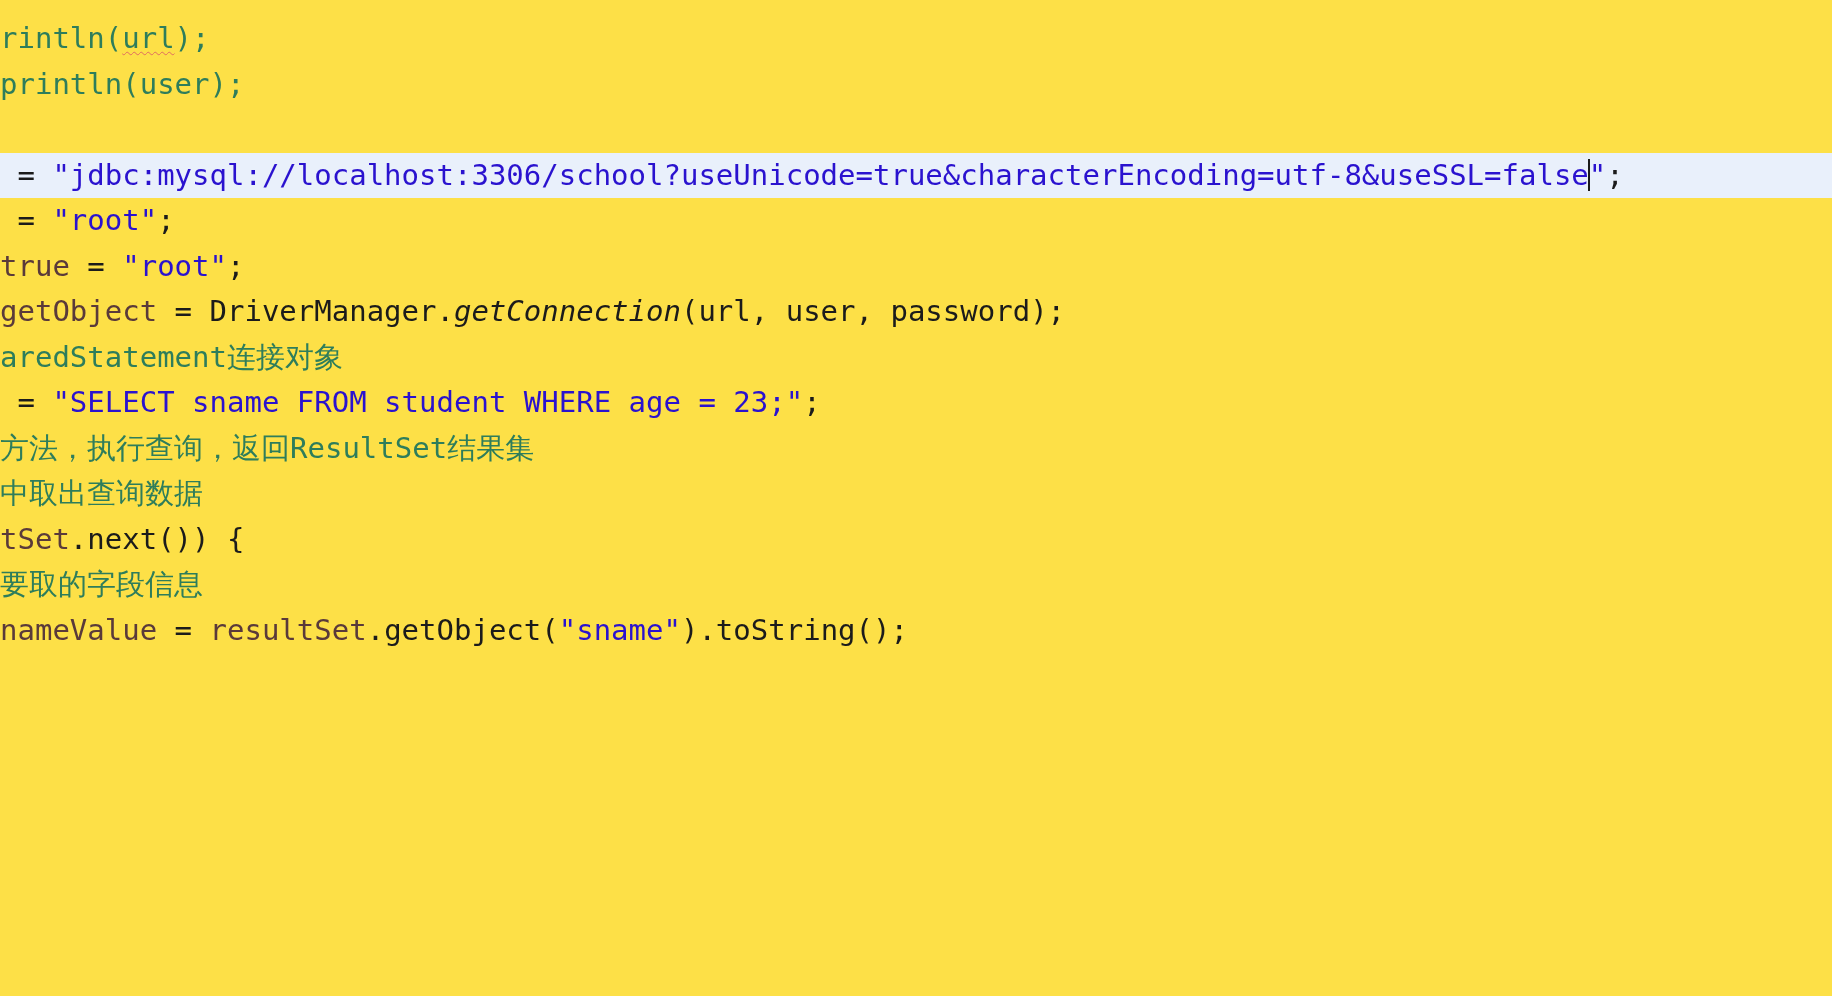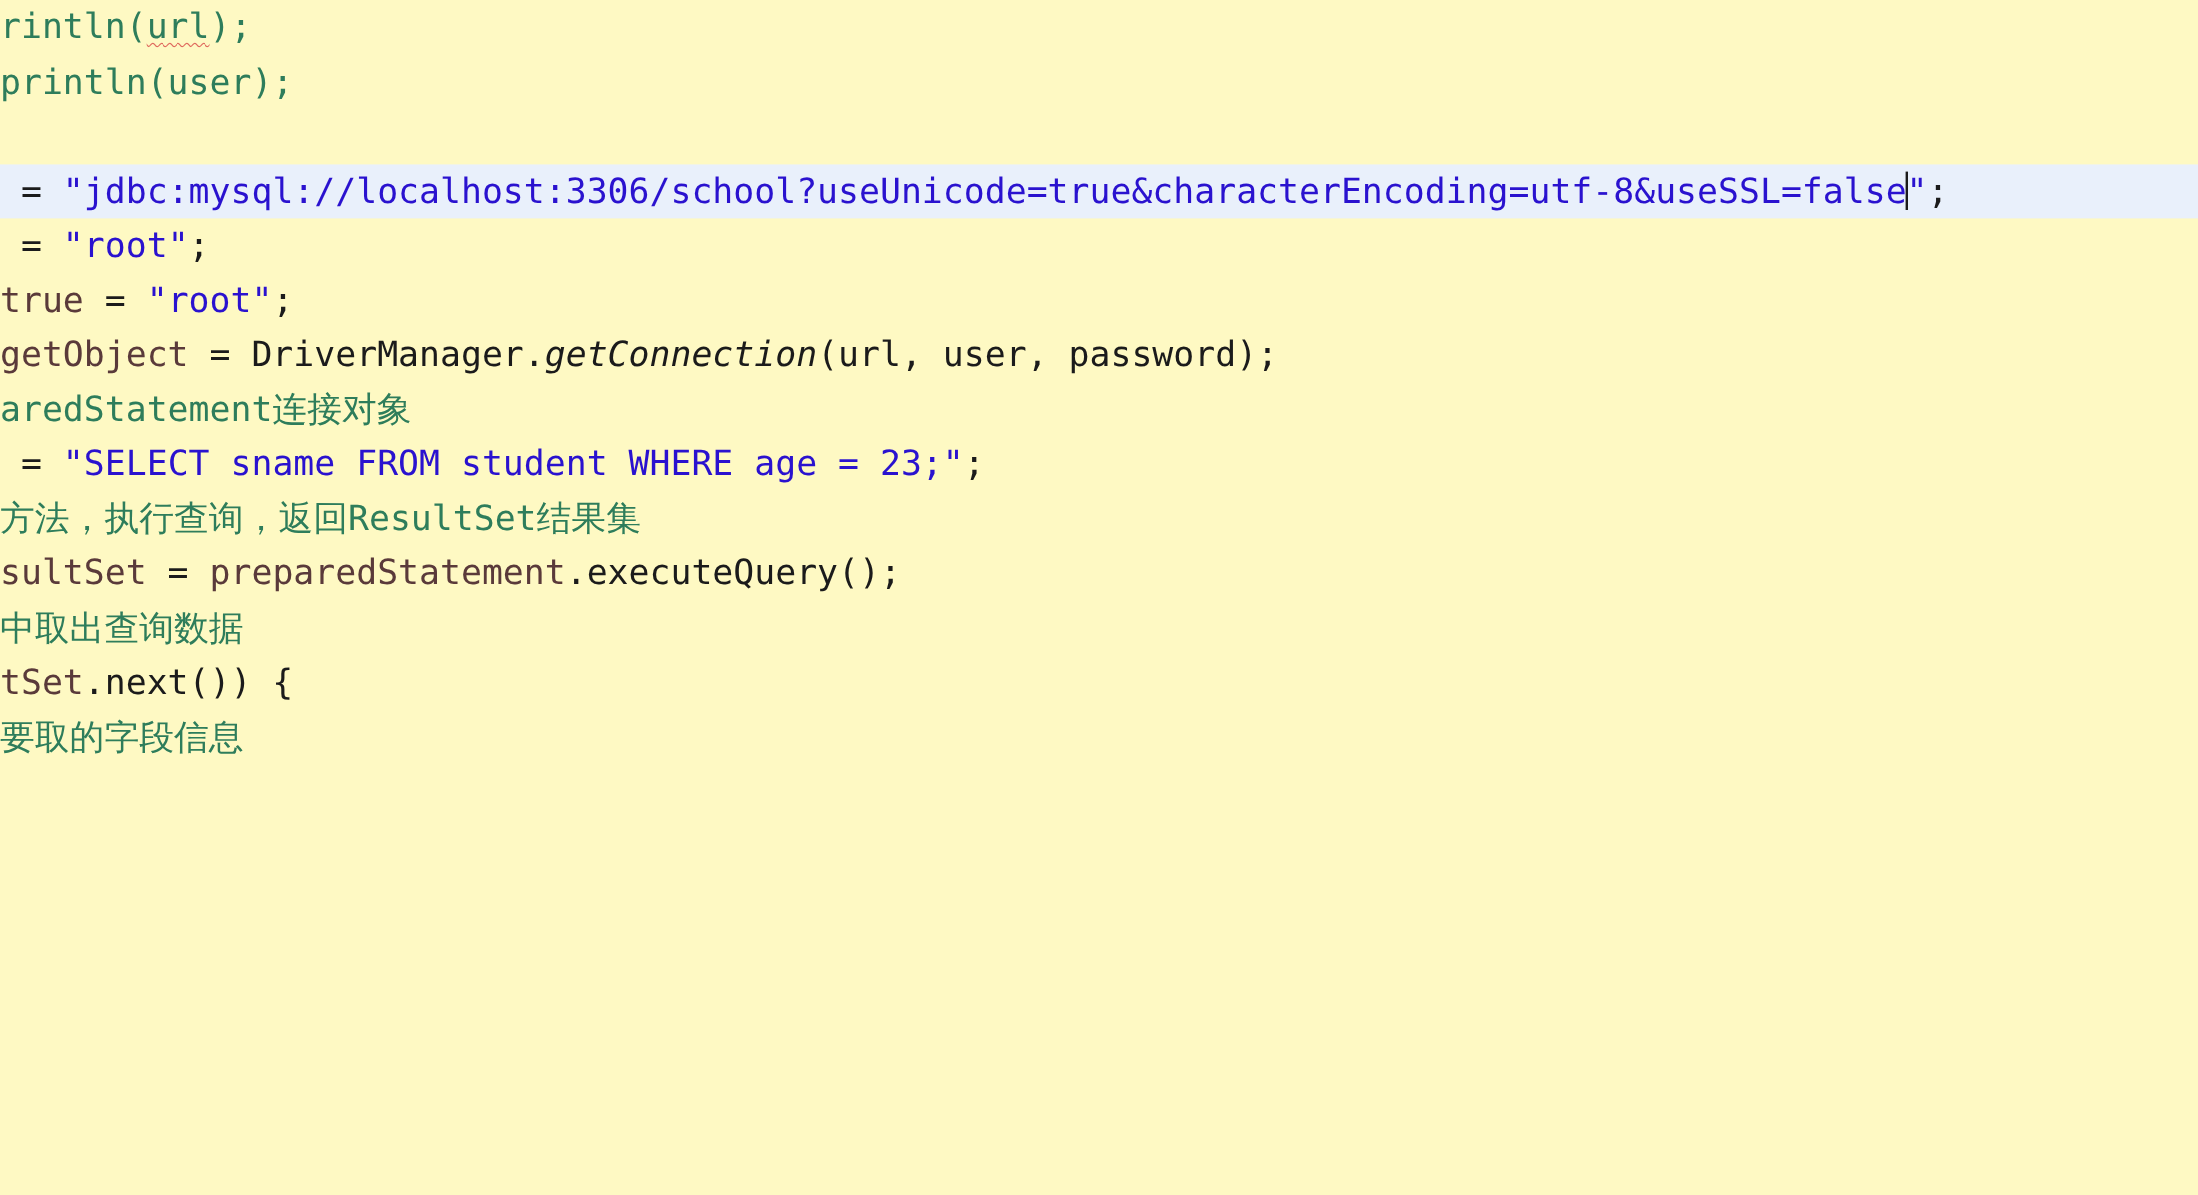--- a/index.html
+++ b/index.html
@@ -12,22 +12,22 @@
     width: 1832px;
     height: 996px;
     overflow: hidden;
     font-family: "DejaVu Sans Mono", "Liberation Mono", monospace;
   }
 
   #editor {
     position: relative;
     width: 1832px;
     height: 996px;
-    background: #fef9c3;
-    padding-top: 0px;
+    background: #fde047;
+    padding-top: 16px;
     box-sizing: border-box;
   }
 
   .code-line {
     position: relative;
     height: 45.5px;
     line-height: 45.5px;
     white-space: pre;
     font-size: 29px;
     letter-spacing: 0px;
@@ -74,18 +74,18 @@
       <div class="code-line"><span class="tok-comment">rintln(</span><span class="tok-comment spell">url</span><span class="tok-comment">);</span></div>
       <div class="code-line"><span class="tok-comment">println(user);</span></div>
       <div class="code-line">&nbsp;</div>
       <div class="code-line highlight"><span class="tok-plain"> = </span><span class="tok-string">"jdbc:mysql://localhost:3306/school?useUnicode=true&amp;characterEncoding=utf-8&amp;useSSL=false</span><span class="caret"></span><span class="tok-string">"</span><span class="tok-plain">;</span></div>
       <div class="code-line"><span class="tok-plain"> = </span><span class="tok-string">"root"</span><span class="tok-plain">;</span></div>
       <div class="code-line"><span class="tok-ident">true</span><span class="tok-plain"> = </span><span class="tok-string">"root"</span><span class="tok-plain">;</span></div>
       <div class="code-line"><span class="tok-ident">getObject</span><span class="tok-plain"> = DriverManager.</span><span class="tok-static">getConnection</span><span class="tok-plain">(url, user, password);</span></div>
       <div class="code-line"><span class="tok-comment">aredStatement连接对象</span></div>
       <div class="code-line"><span class="tok-plain"> = </span><span class="tok-string">"SELECT sname FROM student WHERE age = 23;"</span><span class="tok-plain">;</span></div>
       <div class="code-line"><span class="tok-comment">方法，执行查询，返回ResultSet结果集</span></div>
-      <div class="code-line"><span class="tok-ident">sultSet</span><span class="tok-plain"> = </span><span class="tok-ident">preparedStatement</span><span class="tok-plain">.executeQuery();</span></div>
       <div class="code-line"><span class="tok-comment">中取出查询数据</span></div>
       <div class="code-line"><span class="tok-ident">tSet</span><span class="tok-plain">.next()) {</span></div>
       <div class="code-line"><span class="tok-comment">要取的字段信息</span></div>
+      <div class="code-line"><span class="tok-ident">nameValue</span><span class="tok-plain"> = </span><span class="tok-ident">resultSet</span><span class="tok-plain">.getObject(</span><span class="tok-string">"sname"</span><span class="tok-plain">).toString();</span></div>
     </div>
 </div>
 
 </body></html>

